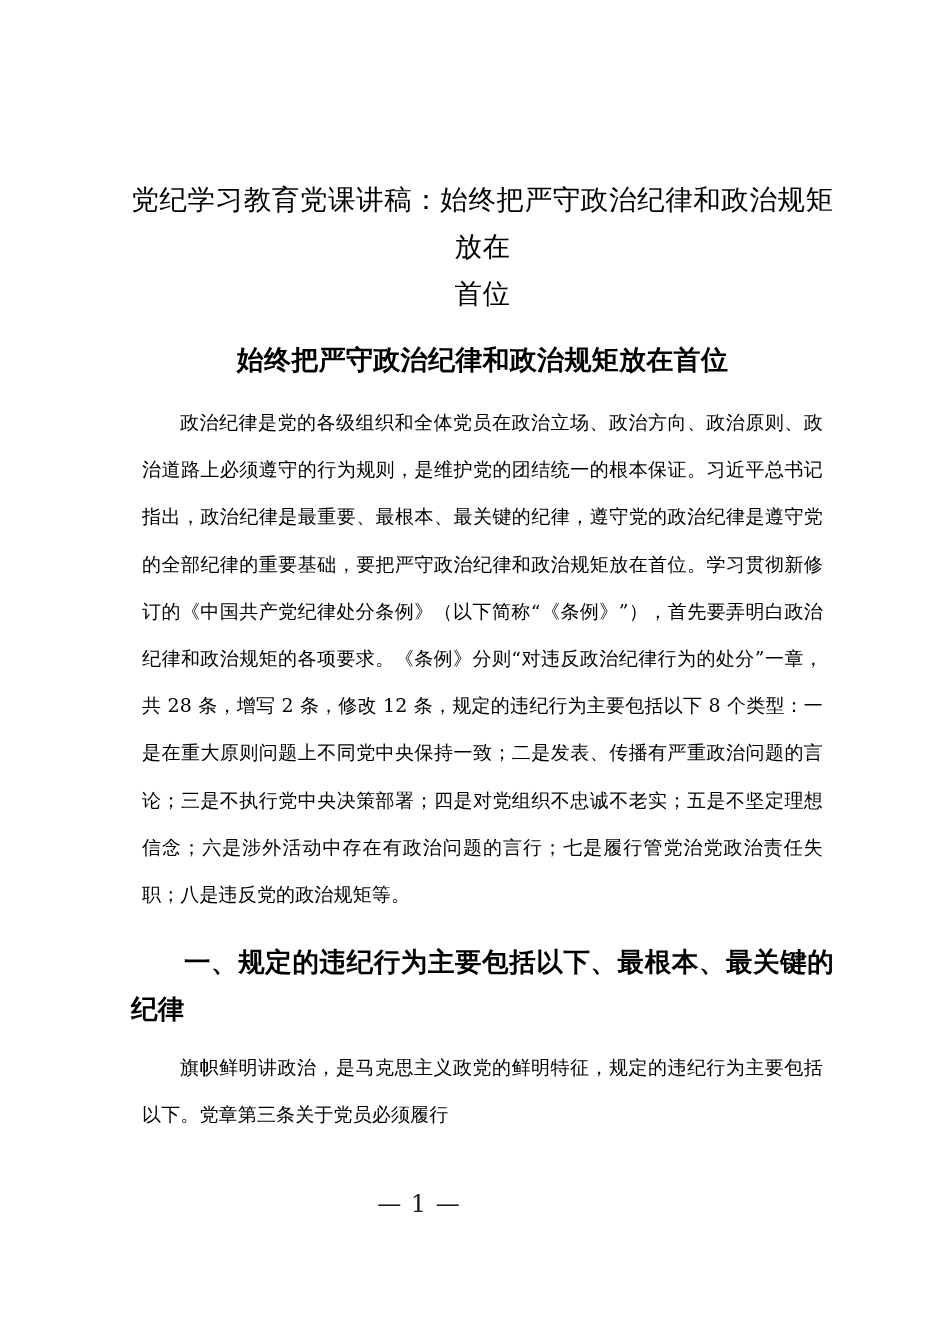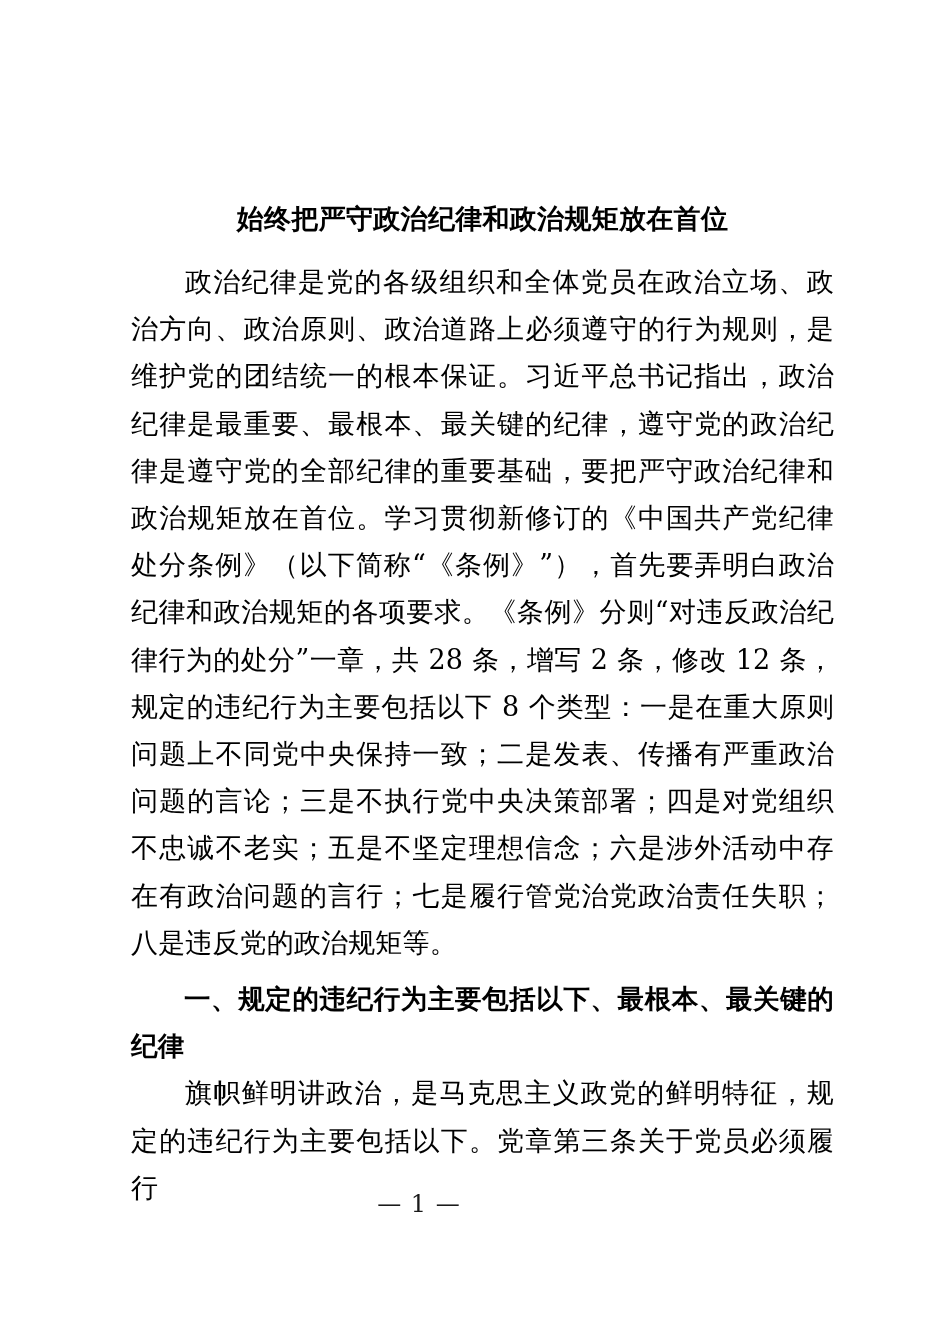--- a/index.html
+++ b/index.html
@@ -53,28 +53,28 @@
     text-align: center;
     letter-spacing: 0.3px;
     margin: 16px;
     padding-top: 3px;
     word-break: break-all;
   }
 
   
   .body-par {
     font-family: "DejaVu Serif", "Liberation Serif", serif;
-    font-size: 27px;
+    font-size: 19px;
     font-weight: 400;
     line-height: 47.2px;
     text-align: justify;
     text-align-last: left;
     text-justify: inter-ideograph;
     text-indent: 2em;
-    margin: 0;
+    margin: 11px;
     letter-spacing: 0.15px;
     word-break: break-all;
   }
 
   
   .section-head {
     font-family: "DejaVu Sans", "Liberation Sans", sans-serif;
     font-size: 26.5px;
     font-weight: 700;
     line-height: 47.2px;
@@ -105,20 +105,21 @@
     color: #1a1a1a;
   }
 </style>
 </head>
 <body>
 
 <div class="page">
 
   <div class="content">
 
+    <h1 class="doc-title"><span>党纪学习教育党课讲稿：始终把严守政治纪律和政治规矩放在</span><br><span>首位</span></h1>
 
     <h2 class="doc-subtitle">始终把严守政治纪律和政治规矩放在首位</h2>
 
     <p class="body-par">政治纪律是党的各级组织和全体党员在政治立场、政治方向、政治原则、政治道路上必须遵守的行为规则，是维护党的团结统一的根本保证。习近平总书记指出，政治纪律是最重要、最根本、最关键的纪律，遵守党的政治纪律是遵守党的全部纪律的重要基础，要把严守政治纪律和政治规矩放在首位。学习贯彻新修订的《中国共产党纪律处分条例》（以下简称“《条例》”），首先要弄明白政治纪律和政治规矩的各项要求。《条例》分则“对违反政治纪律行为的处分”一章，共 28 条，增写 2 条，修改 12 条，规定的违纪行为主要包括以下 8 个类型：一是在重大原则问题上不同党中央保持一致；二是发表、传播有严重政治问题的言论；三是不执行党中央决策部署；四是对党组织不忠诚不老实；五是不坚定理想信念；六是涉外活动中存在有政治问题的言行；七是履行管党治党政治责任失职；八是违反党的政治规矩等。</p>
 
     <div class="blank-line"></div>
 
     <h3 class="section-head">一、规定的违纪行为主要包括以下、最根本、最关键的纪律</h3>
 
     <p class="body-par">旗帜鲜明讲政治，是马克思主义政党的鲜明特征，规定的违纪行为主要包括以下。党章第三条关于党员必须履行</p>

